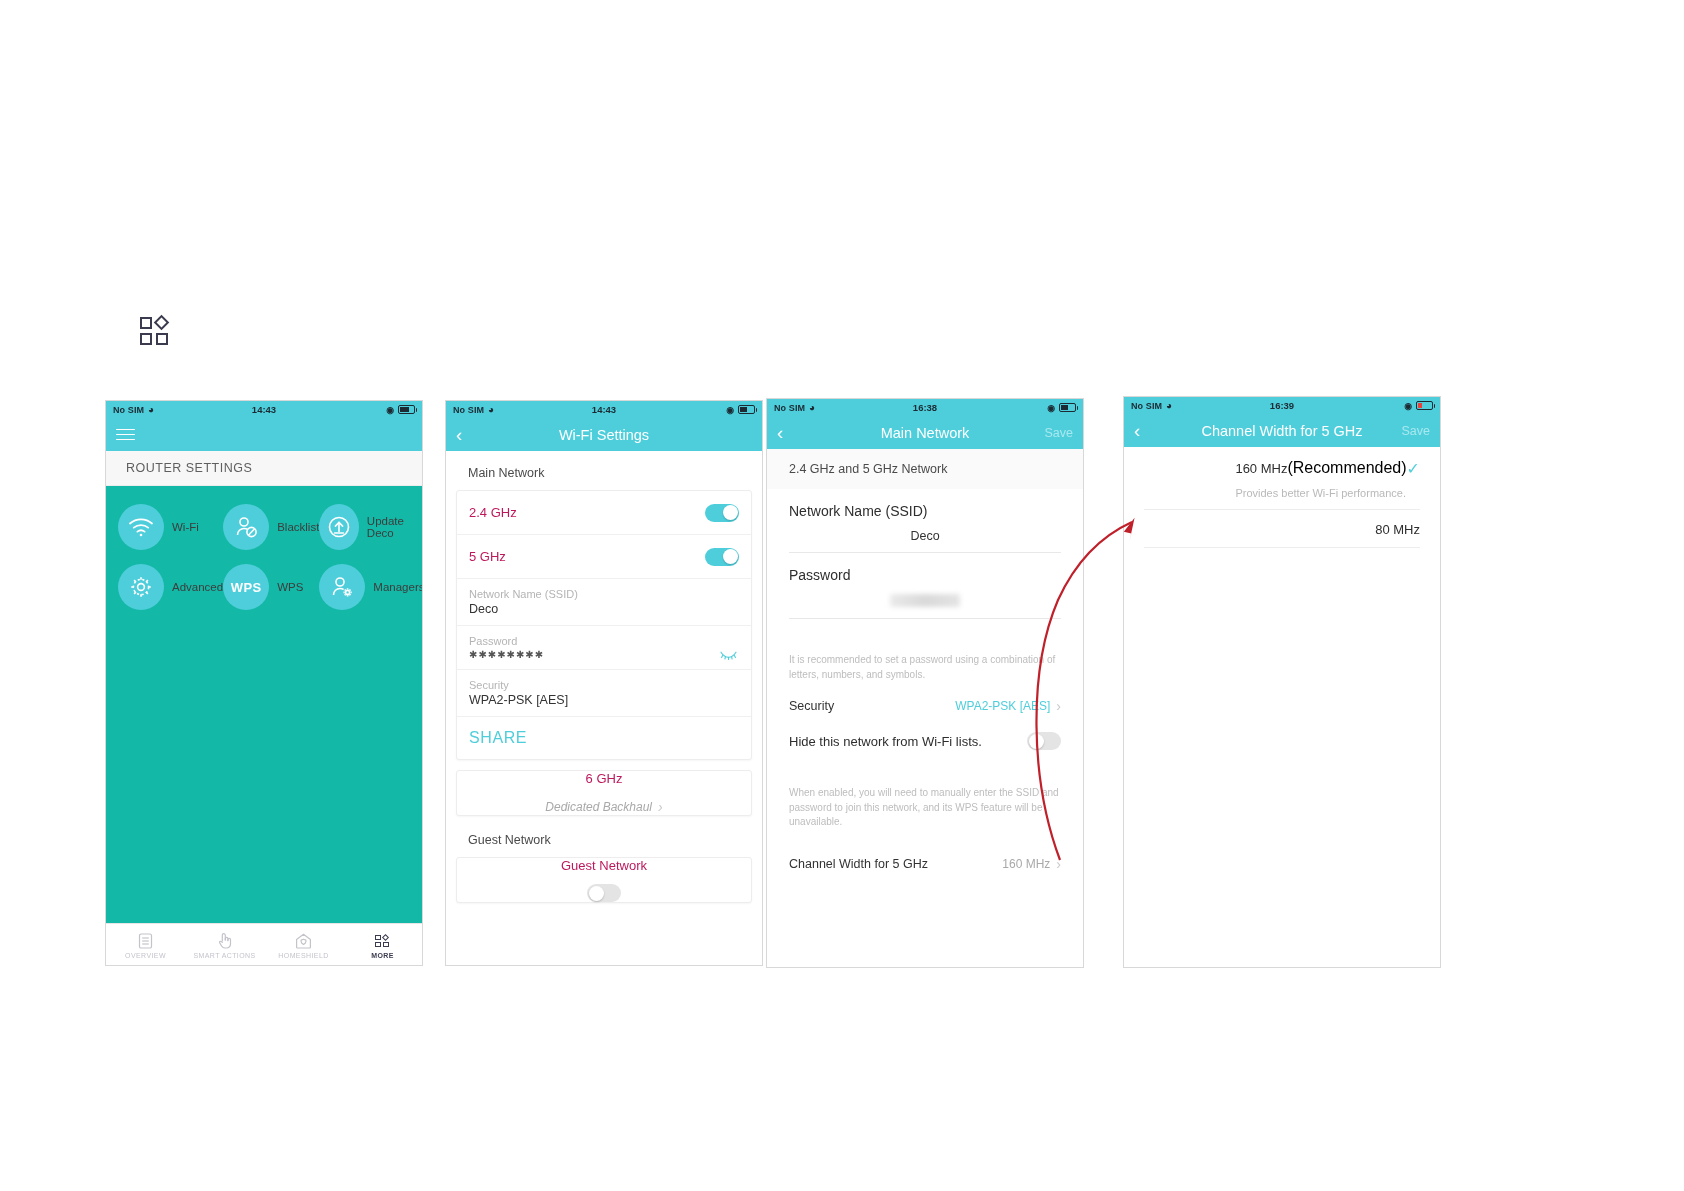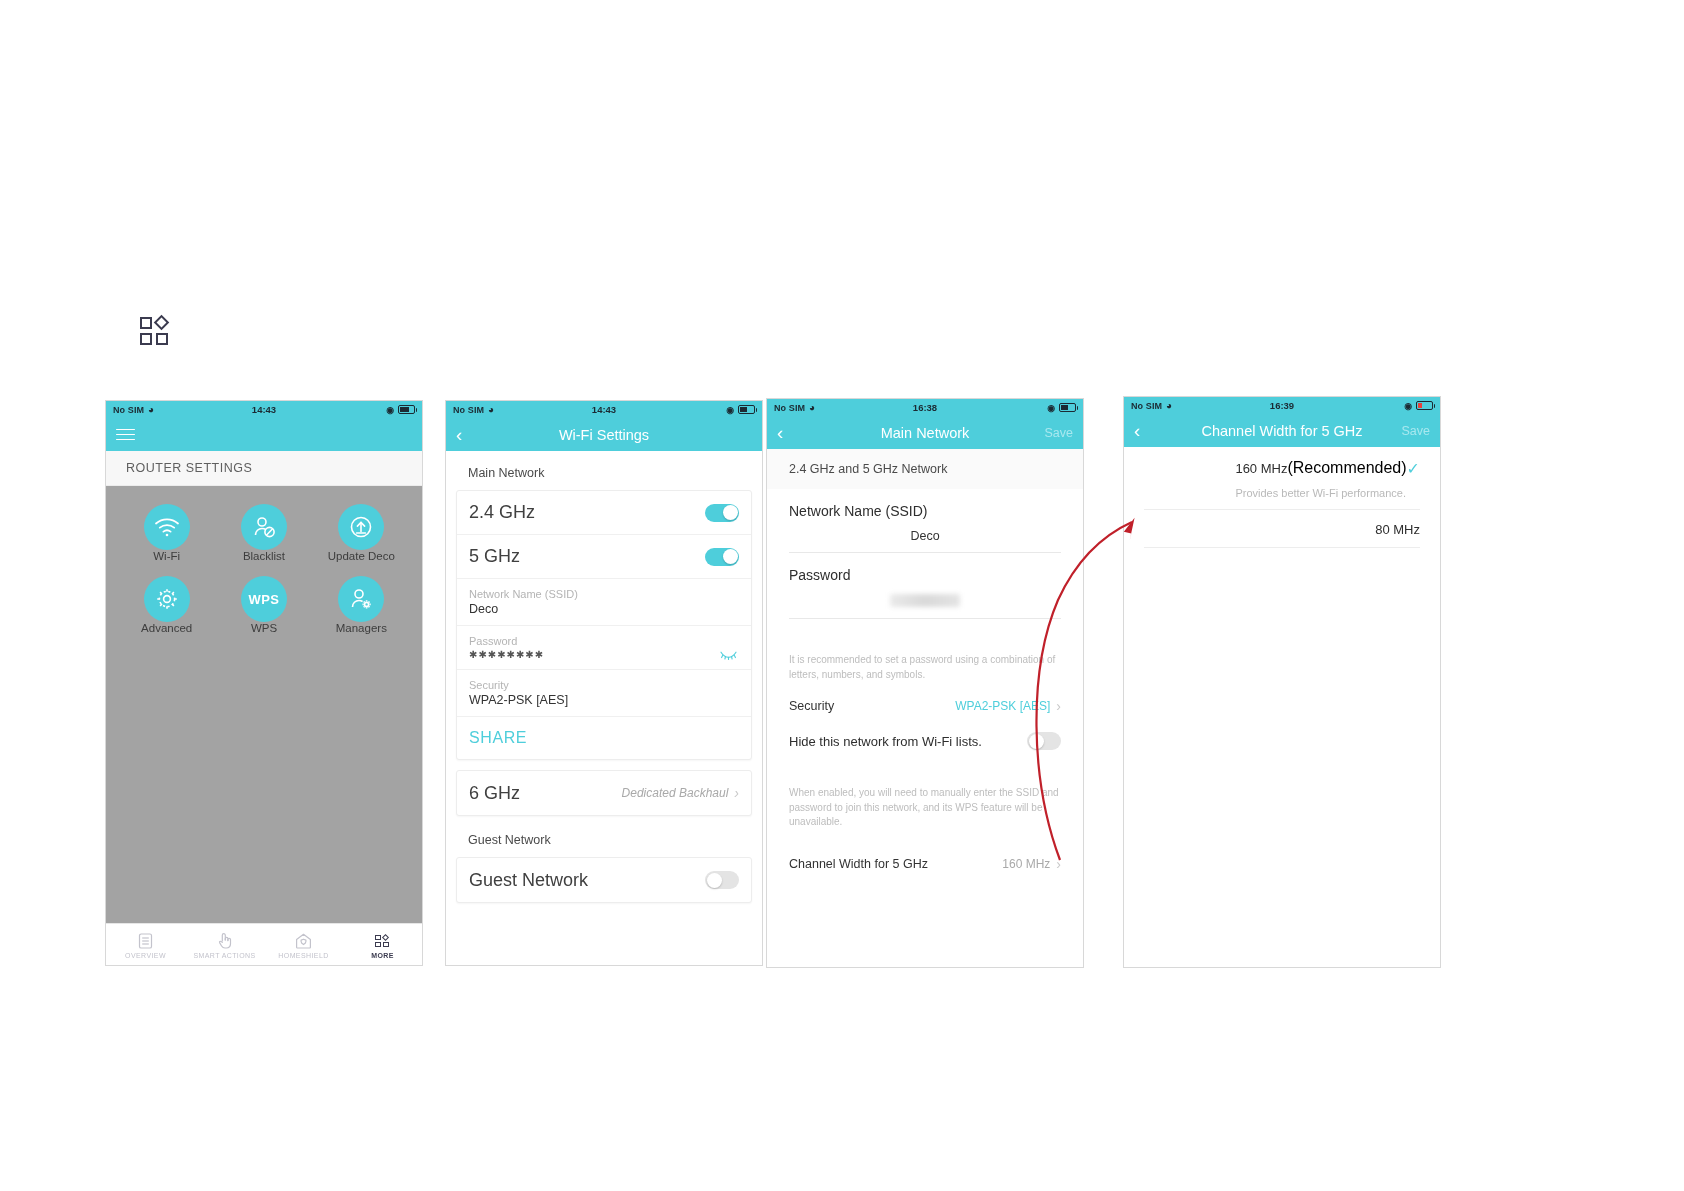--- a/index.html
+++ b/index.html
@@ -54,26 +54,26 @@
   .nav-back { color:#fff; font-size:19px; line-height:1; width:20px;
               font-weight:300; }
   .nav-title { position:absolute; left:0; right:0; text-align:center; color:#fff;
                font-size:14.5px; font-weight:400; pointer-events:none; }
   .nav-save { margin-left:auto; color:#a8e8ef; font-size:12.5px; z-index:2; }
   .hamburger { width:19px; }
   .hamburger span { display:block; height:1.6px; background:#fff; margin:3.5px 0;
                     border-radius:1px; }
 
   
-  .p1-body { height:516px; background:#a3a3a3; position:relative; }
+  .p1-body { height:516px; background:#14b8a6; position:relative; }
   .section-head { background:#f7f7f7; padding:10px 20px; font-size:12.5px;
                   color:#5f5f5f; letter-spacing:.5px; border-bottom:1px solid #ececec; }
   .grid { display:grid; grid-template-columns:repeat(3,1fr); padding:18px 12px 0 12px;
           row-gap:14px; }
-  .grid-cell { display:flex; flex-direction:column; align-items:center; }
+  .grid-cell { display:flex; flex-direction:row; align-items:center; gap:8px; }
   .circ { width:46px; height:46px; border-radius:50%; background:#4ecedb;
           display:flex; align-items:center; justify-content:center; color:#fff; }
   .cell-label { font-size:11.5px; color:#3d3d3d; }
   .wps-text { font-size:13px; font-weight:700; color:#fff; letter-spacing:.4px; }
 
   .tabbar { position:absolute; left:0; right:0; bottom:0; height:44px;
             border-top:1px solid #e6e6e6; background:#fff; display:flex; }
   .tab { flex:1; display:flex; flex-direction:column; align-items:center;
          justify-content:center; gap:3px; }
   .tab-label { font-size:7px; letter-spacing:.4px; color:#c3c3cc; }
@@ -86,22 +86,22 @@
   .mini-more .dia{position:absolute;left:8px;top:1px;width:5px;height:5px;
                   border:1.3px solid #3b3b4f;transform:rotate(45deg);}
 
   
   .body { background:#fff; }
   .grey-head { background:#fafafa; padding:13px 22px; font-size:12.5px; color:#4a4a4a; }
   .card { background:#fff; margin:0 10px; border:1px solid #ededed; border-radius:3px;
           box-shadow:0 1px 2px rgba(0,0,0,.04); }
   .row { display:flex; align-items:center; justify-content:space-between;
          padding:0 12px; height:44px; border-bottom:1px solid #f0f0f0; }
-  .row:last-child { border-bottom:none; }
-  .row-label { font-size:18px; color:#404040; }
+  .row:last-child { border-bottom:none;flex-direction:column; }
+  .row-label { font-size:13px; color:#be185d; }
   .row-value { font-size:12px; color:#a9a9a9; }
   .field { padding:9px 12px 9px 12px; border-bottom:1px solid #f0f0f0;
            position:relative; }
   .field-label { font-size:11px; color:#b4b4b4; margin-bottom:2px; }
   .field-value { font-size:12.5px; color:#333; }
   .share { padding:12px; font-size:16px; color:#4ecedb; letter-spacing:.6px;
            font-weight:500; }
   .spacer { height:10px; }
 
   .toggle { width:34px; height:18px; border-radius:9px; position:relative;

